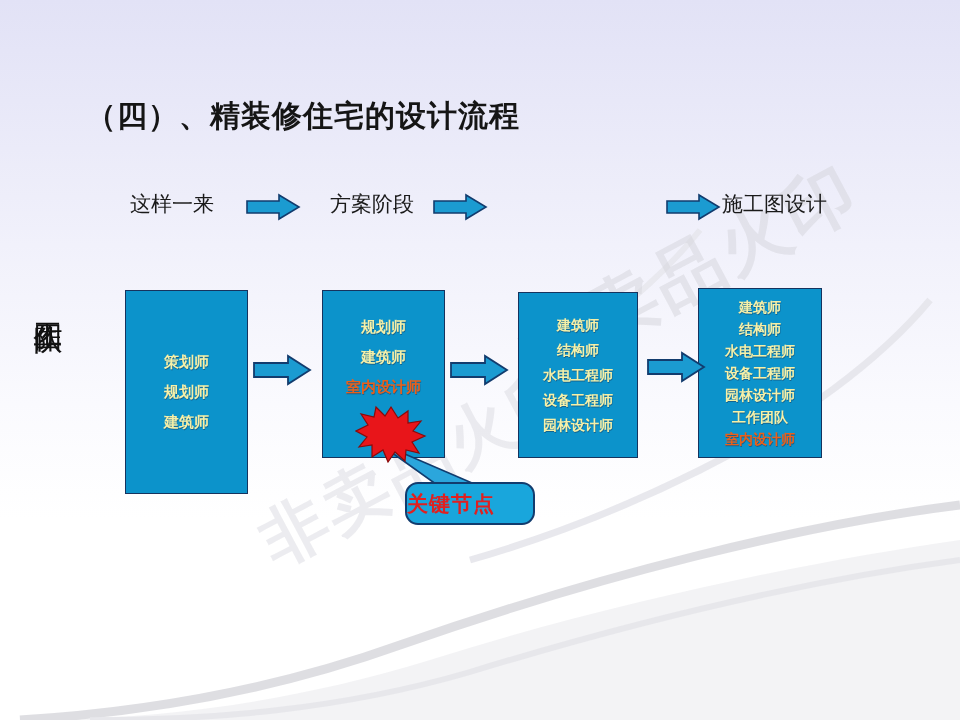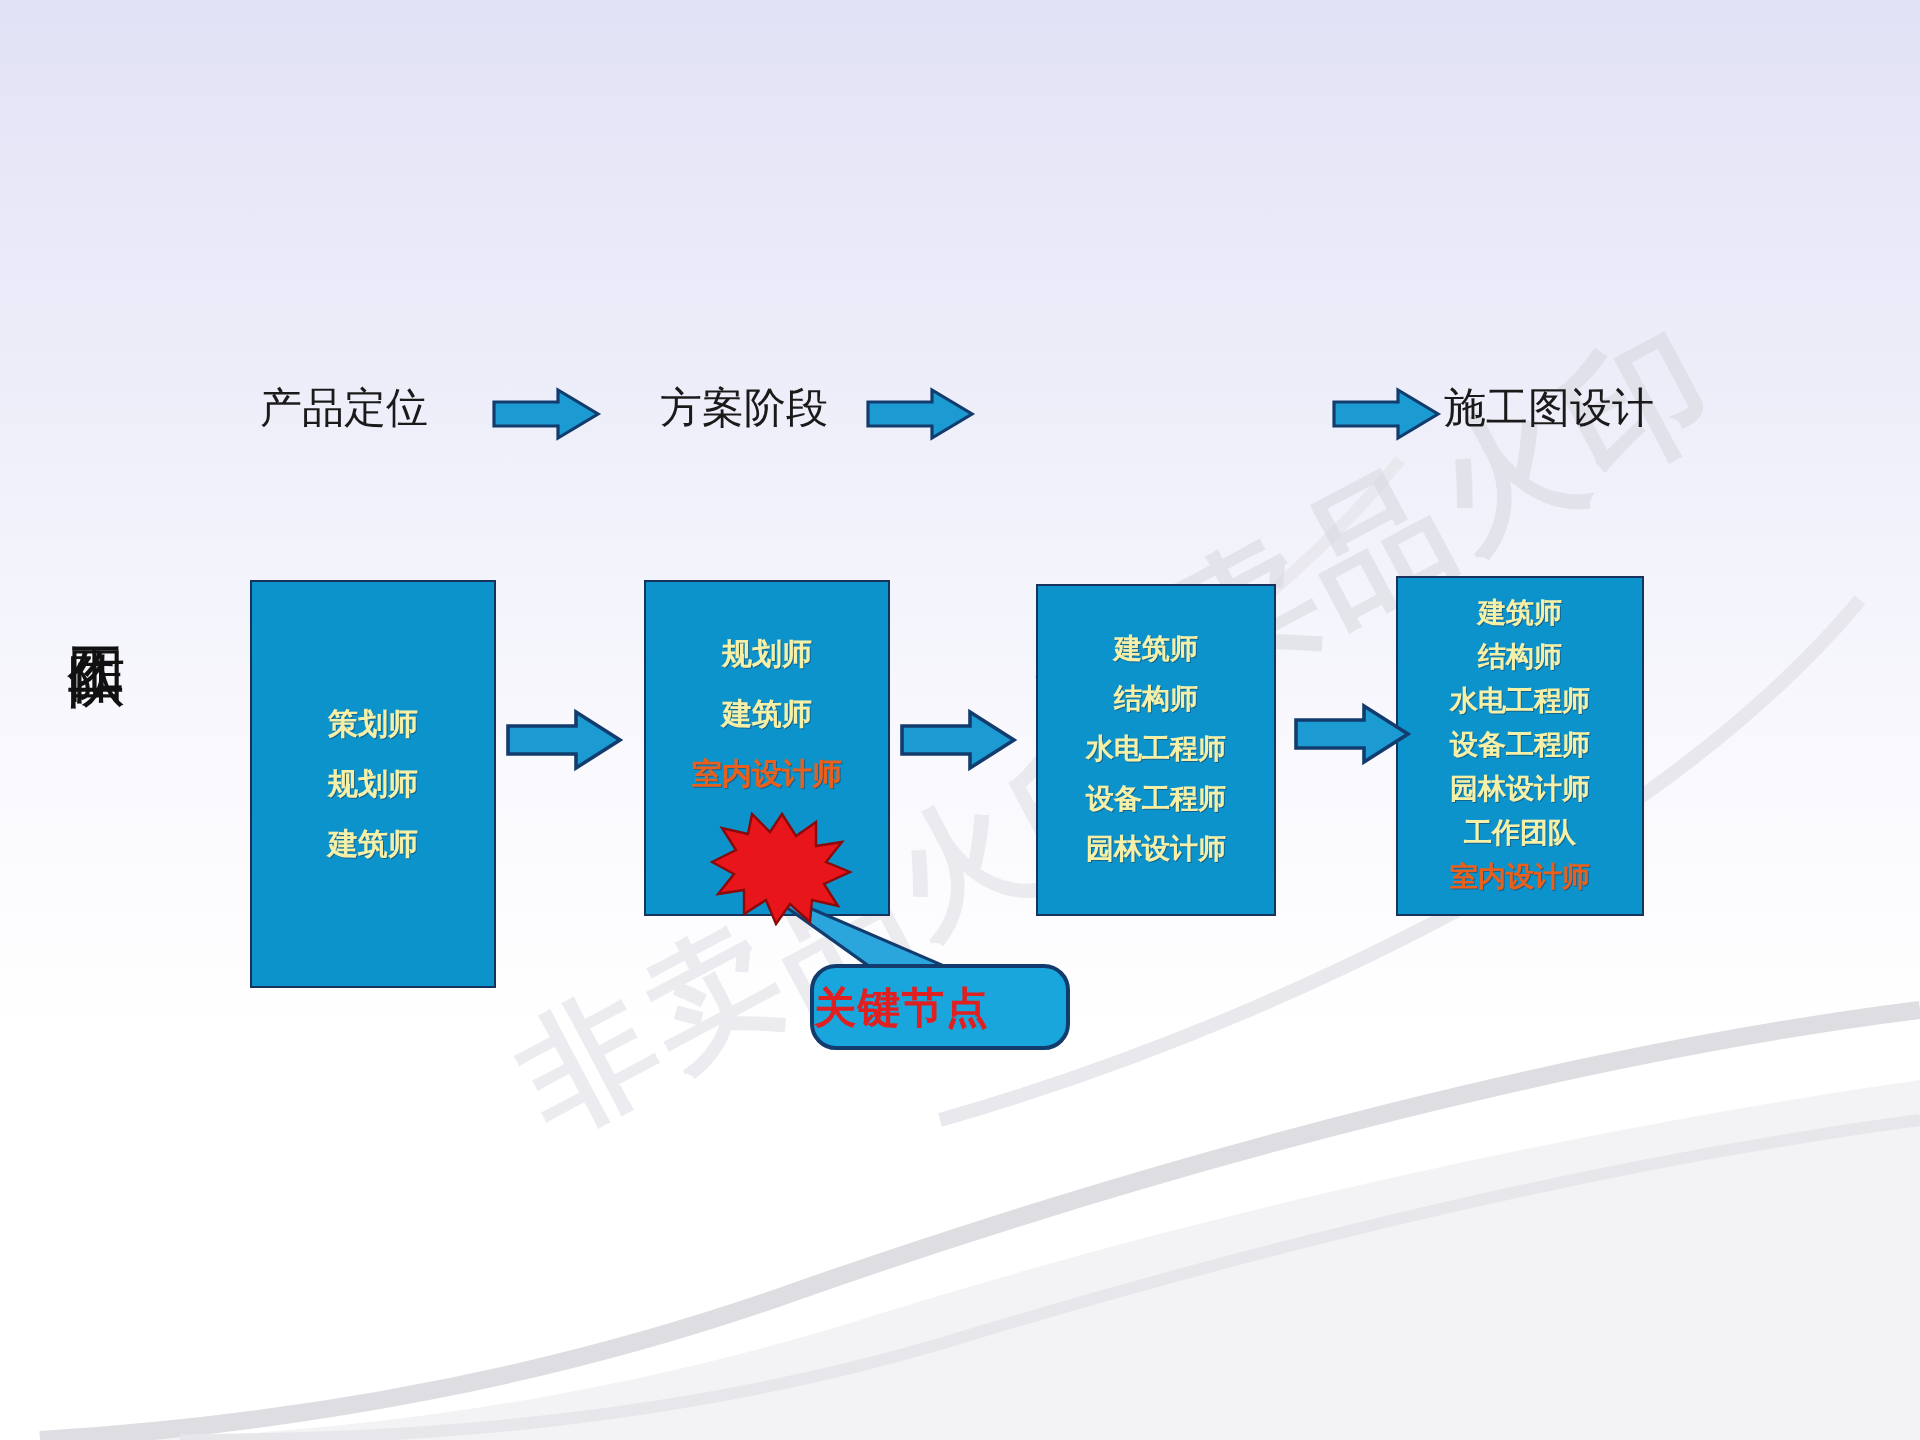--- a/index.html
+++ b/index.html
@@ -112,22 +112,23 @@
     <path d="M960 540 C 820 560, 620 600, 430 660 C 300 700, 180 716, 60 720 L 960 720 Z" fill="#F2F2F4" opacity="0.9"></path>
     <path d="M960 505 C 800 525, 600 575, 400 645 C 280 688, 150 712, 20 720" fill="none" stroke="#DCDCE0" stroke-width="9" opacity="0.95"></path>
     <path d="M960 560 C 810 580, 640 620, 470 672 C 340 710, 210 720, 90 720" fill="none" stroke="#E6E6EA" stroke-width="6" opacity="0.9"></path>
     <path d="M930 300 C 880 360, 800 420, 700 470 C 620 510, 540 540, 470 560" fill="none" stroke="#E4E4EA" stroke-width="7" opacity="0.85"></path>
     <path d="M700 230 C 660 280, 600 330, 520 380" fill="none" stroke="#E4E4EA" stroke-width="6" opacity="0.7"></path>
   </svg>
 
   <div class="wm-text" style="left:505px;top:225px;font-size:70px;transform:rotate(-28deg);opacity:.55;">非卖品火印</div>
   <div class="wm-text" style="left:245px;top:420px;font-size:66px;transform:rotate(-28deg);opacity:.45;">非卖品火印</div>
 
-
-  <div class="stage-label" style="left:130px;">产品定位</div>
+  <div id="title">（四）、精装修住宅的设计流程</div>
+
+  <div class="stage-label" style="left:130px;">这样一来</div>
   <div class="stage-arrow" style="left:245px;">
     <svg width="56" height="28" viewBox="0 0 56 28">
         <path d="M2 8 L34 8 L34 2 L54 14 L34 26 L34 20 L2 20 Z" fill="#1B9BD1" stroke="#123C6E" stroke-width="1.6" stroke-linejoin="miter"></path>
       </svg>
   </div>
 
   <div class="stage-label" style="left:330px;text-align:center;">方案阶段</div>
   <div class="stage-arrow" style="left:432px;">
     <svg width="56" height="28" viewBox="0 0 56 28">
         <path d="M2 8 L34 8 L34 2 L54 14 L34 26 L34 20 L2 20 Z" fill="#1B9BD1" stroke="#123C6E" stroke-width="1.6" stroke-linejoin="miter"></path>

